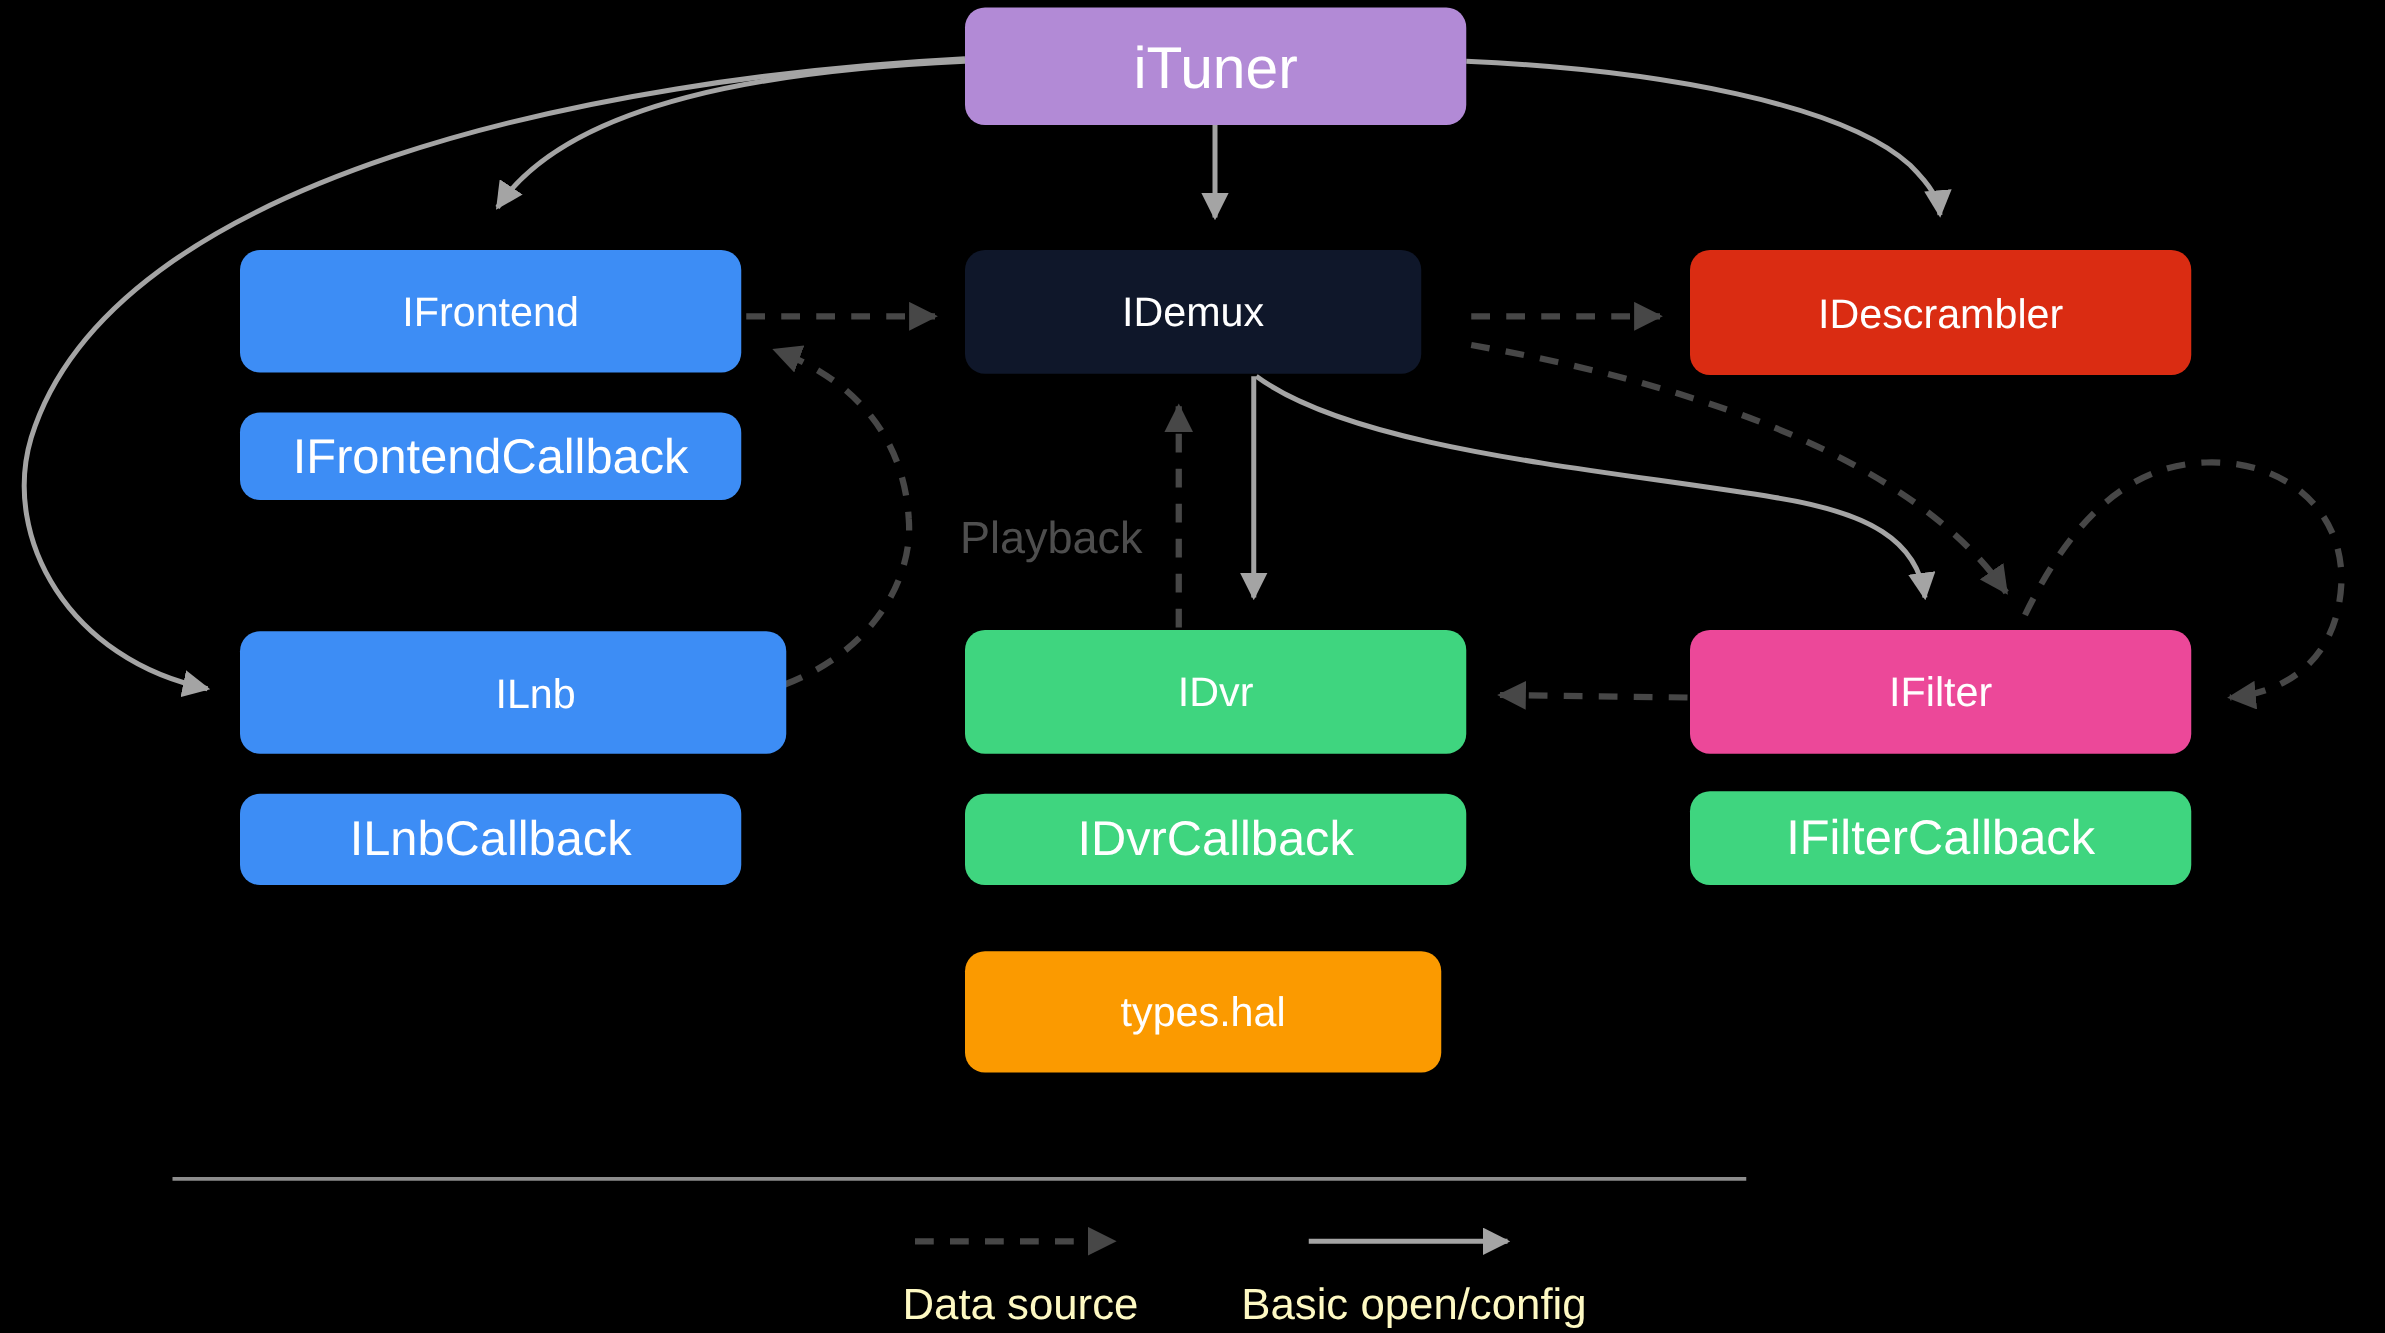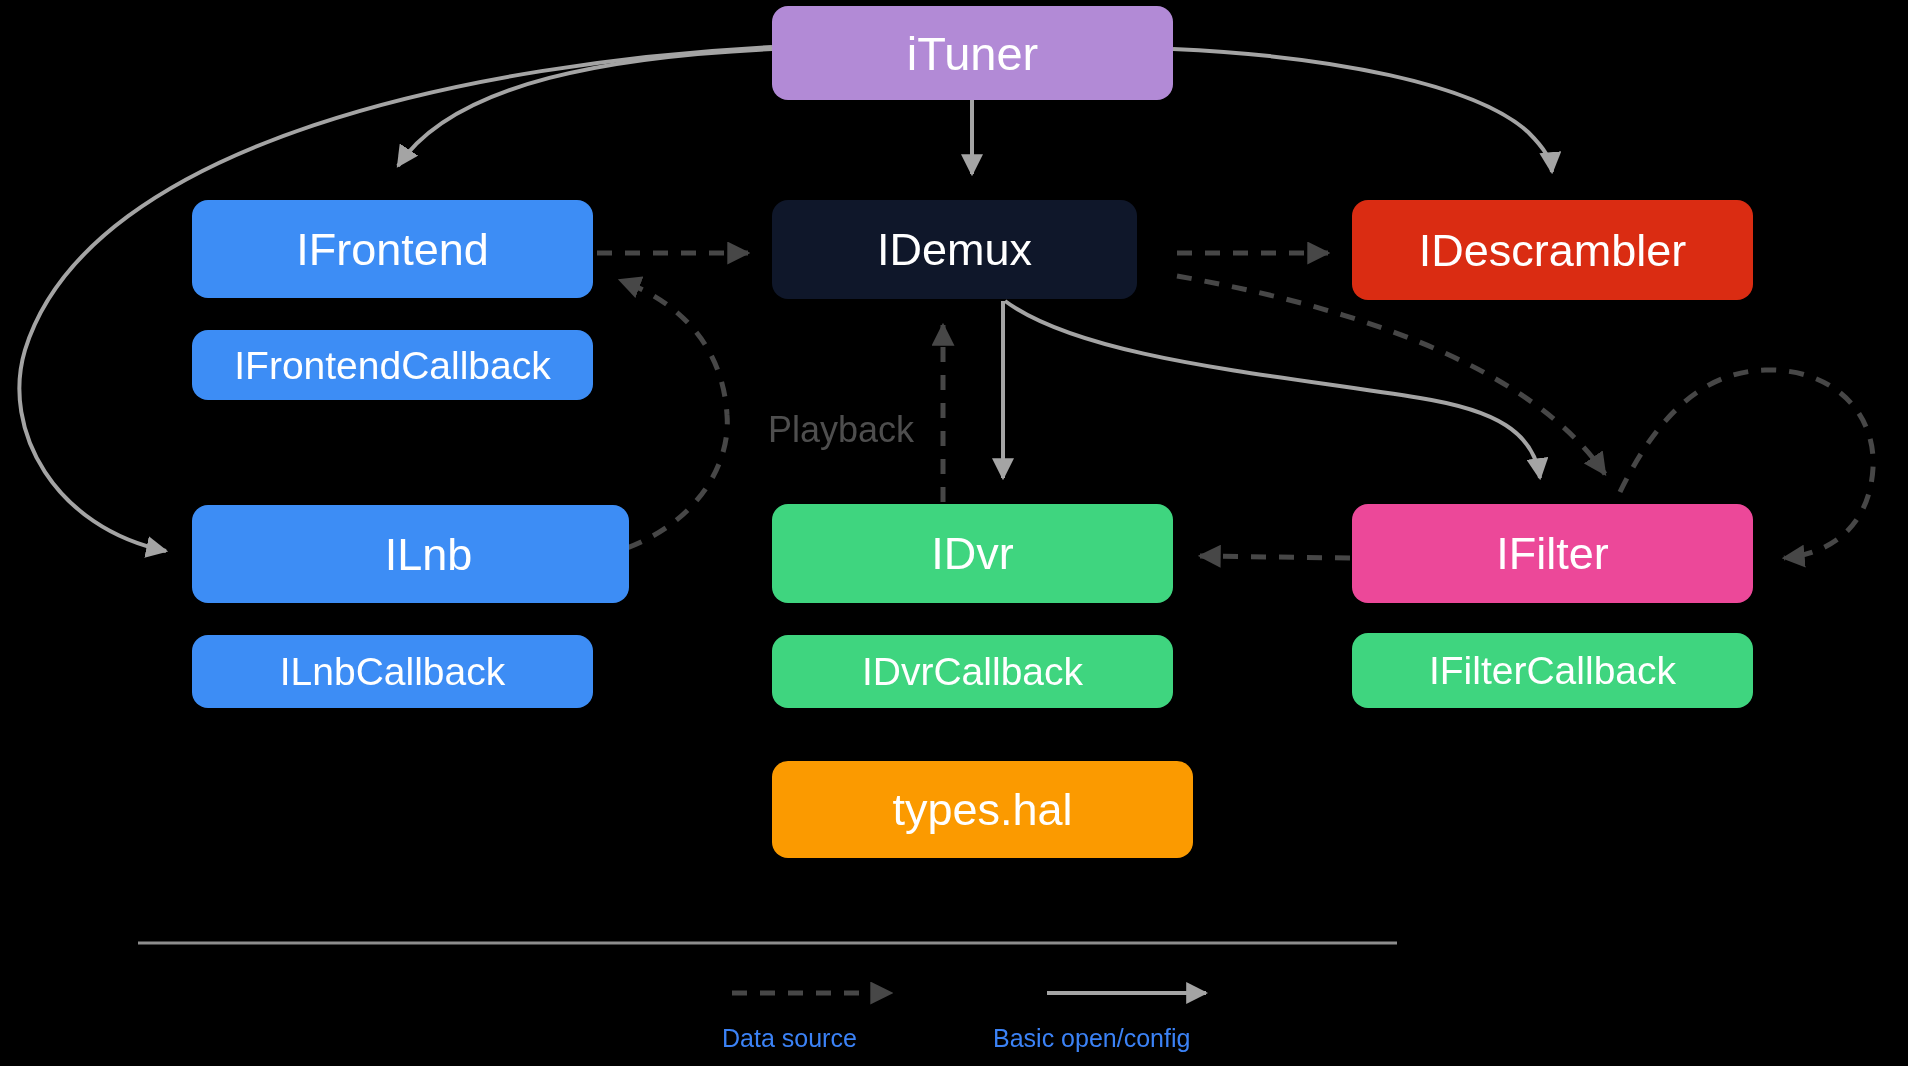--- a/index.html
+++ b/index.html
@@ -12,35 +12,35 @@
   }
   .node{
     position:absolute;
     display:flex;align-items:center;justify-content:center;
     color:#fff;
     font-family:"Liberation Sans", sans-serif;
     text-align:center;
     line-height:1;
     border-radius:16px;
   }
-  .node.main{font-size:45px;}
+  .node.main{font-size:33px;}
   .node.cb{font-size:39px;}
   #node-ituner{font-size:47px;}
   #edges{position:absolute;left:0;top:0;}
   .float-label{
     position:absolute;
     color:#4e4e4e;
     font-size:36px;
     line-height:1;
     white-space:nowrap;
   }
   .legend-label{
     position:absolute;
-    color:#3b82f6;
-    font-size:25px;
+    color:#fef9c3;
+    font-size:35px;
     line-height:1;
     white-space:nowrap;
   }
 </style>
 </head>
 <body>
 
 <div id="stage" style="background: rgb(0, 0, 0);">
 
   <svg id="edges" width="1908" height="1066" viewBox="0 0 1908 1066">
@@ -88,21 +88,21 @@
   <div class="node cb" style="left: 192px; top: 635px; width: 401px; height: 73px; background: rgb(61, 141, 245);">ILnbCallback</div>
 
   <div class="node main" style="left: 772px; top: 504px; width: 401px; height: 99px; background: rgb(63, 213, 127);">IDvr</div>
 
   <div class="node cb" style="left: 772px; top: 635px; width: 401px; height: 73px; background: rgb(63, 213, 127);">IDvrCallback</div>
 
   <div class="node main" style="left: 1352px; top: 504px; width: 401px; height: 99px; background: #ec4899;">IFilter</div>
 
   <div class="node cb" style="left: 1352px; top: 633px; width: 401px; height: 75px; background: rgb(63, 213, 127);">IFilterCallback</div>
 
-  <div class="node main" style="left: 772px; top: 761px; width: 421px; height: 97px; background: rgb(251, 154, 0);">types.hal</div>
+  <div class="node main" style="left: 772px; top: 761px; width: 381px; height: 97px; background: rgb(251, 154, 0);">types.hal</div>
 
   <div class="float-label" style="left:768px;top:387px;margin-top:25px;">Playback</div>
 
   <div class="legend-label" style="left:722px;top:1026px;">Data source</div>
 
   <div class="legend-label" style="left:993px;top:1026px;">Basic open/config</div>
 
 </div>
 
 </body></html>

